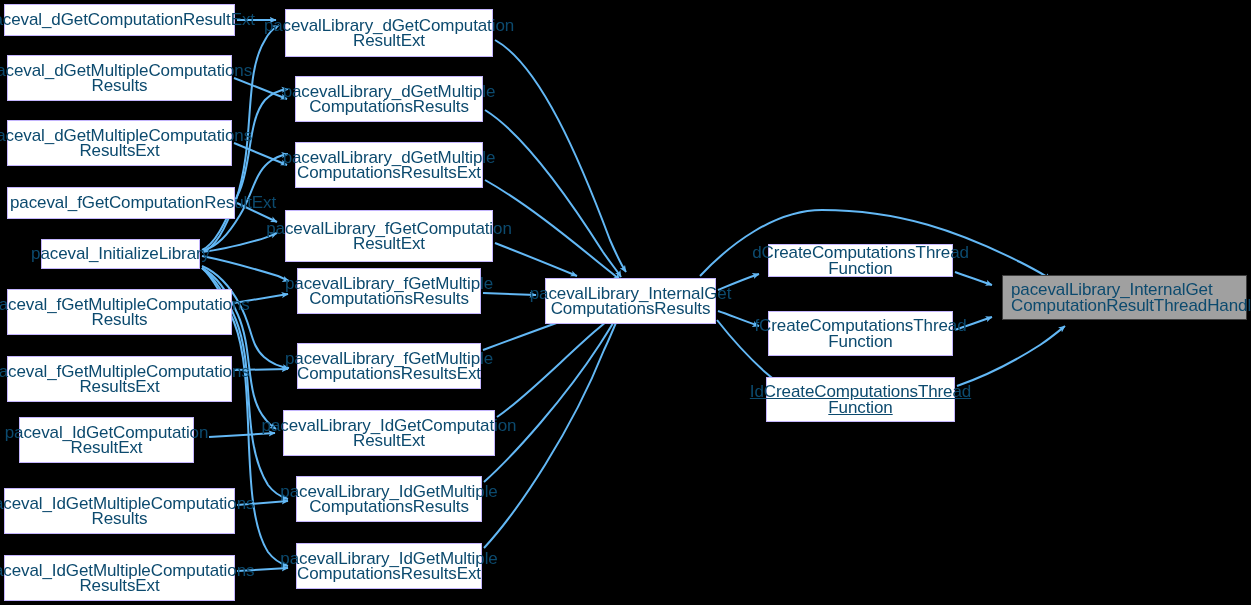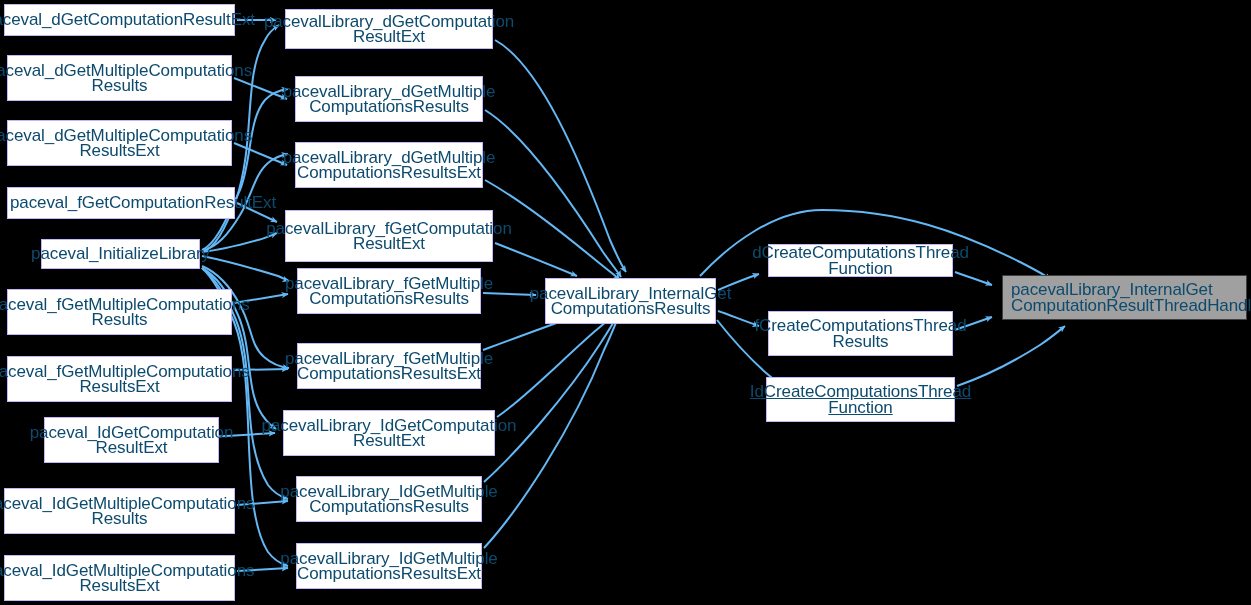--- a/index.html
+++ b/index.html
@@ -97,27 +97,27 @@
       <div class="node" style="left: 7px; top: 55px; width: 225px; height: 46px;">paceval_dGetMultipleComputations
 Results</div>
       <div class="node" style="left: 7px; top: 120px; width: 225px; height: 46px;">paceval_dGetMultipleComputations
 ResultsExt</div>
       <div class="node" style="left: 7px; top: 187px; width: 228px; height: 32px; padding-left: 44px;">paceval_fGetComputationResultExt</div>
       <div class="node" style="left: 41px; top: 239px; width: 159px; height: 30px;">paceval_InitializeLibrary</div>
       <div class="node" style="left: 7px; top: 289px; width: 225px; height: 46px;">paceval_fGetMultipleComputations
 Results</div>
       <div class="node" style="left: 7px; top: 356px; width: 225px; height: 46px;">paceval_fGetMultipleComputations
 ResultsExt</div>
-      <div class="node" style="left: 44px; top: 417px; width: 175px; height: 46px;">paceval_IdGetComputation
+      <div class="node" style="left: 19px; top: 417px; width: 175px; height: 46px;">paceval_IdGetComputation
 ResultExt</div>
       <div class="node" style="left: 4px; top: 488px; width: 231px; height: 46px;">paceval_IdGetMultipleComputations
 Results</div>
       <div class="node" style="left: 4px; top: 555px; width: 231px; height: 46px;">paceval_IdGetMultipleComputations
 ResultsExt</div>
-      <div class="node" style="left: 285px; top: 9px; width: 208px; height: 40px;">pacevalLibrary_dGetComputation
+      <div class="node" style="left: 285px; top: 9px; width: 208px; height: 48px;">pacevalLibrary_dGetComputation
 ResultExt</div>
       <div class="node" style="left: 295px; top: 76px; width: 188px; height: 46px;">pacevalLibrary_dGetMultiple
 ComputationsResults</div>
       <div class="node" style="left: 295px; top: 142px; width: 188px; height: 46px;">pacevalLibrary_dGetMultiple
 ComputationsResultsExt</div>
       <div class="node" style="left: 285px; top: 210px; width: 208px; height: 52px;">pacevalLibrary_fGetComputation
 ResultExt</div>
       <div class="node" style="left: 297px; top: 268px; width: 184px; height: 46px;">pacevalLibrary_fGetMultiple
 ComputationsResults</div>
       <div class="node" style="left: 297px; top: 343px; width: 184px; height: 46px;">pacevalLibrary_fGetMultiple
@@ -126,19 +126,19 @@
 ResultExt</div>
       <div class="node" style="left: 296px; top: 476px; width: 186px; height: 46px;">pacevalLibrary_IdGetMultiple
 ComputationsResults</div>
       <div class="node" style="left: 296px; top: 543px; width: 186px; height: 46px;">pacevalLibrary_IdGetMultiple
 ComputationsResultsExt</div>
       <div class="node" style="left: 545px; top: 278px; width: 171px; height: 46px;">pacevalLibrary_InternalGet
 ComputationsResults</div>
       <div class="node" style="left: 768px; top: 244px; width: 185px; height: 33px;">dCreateComputationsThread
 Function</div>
       <div class="node" style="left: 768px; top: 311px; width: 185px; height: 45px;">fCreateComputationsThread
-Results</div>
+Function</div>
       <div class="node" style="left: 766px; top: 377px; width: 189px; height: 45px; text-decoration: underline;">IdCreateComputationsThread
 Function</div>
       <div class="node highlight" style="left: 1002px; top: 275px; width: 245px; height: 45px;">pacevalLibrary_InternalGet
 ComputationResultThreadHandleBlock</div>
     </div>
 </div>
 
 </body></html>

